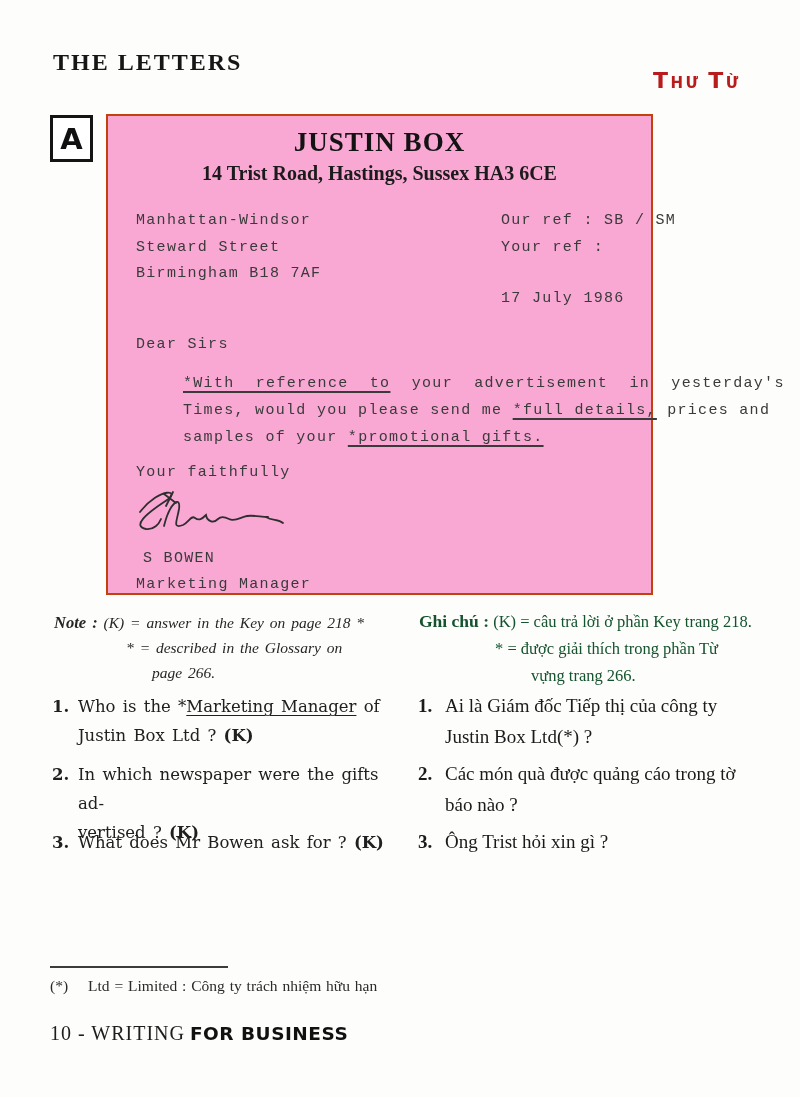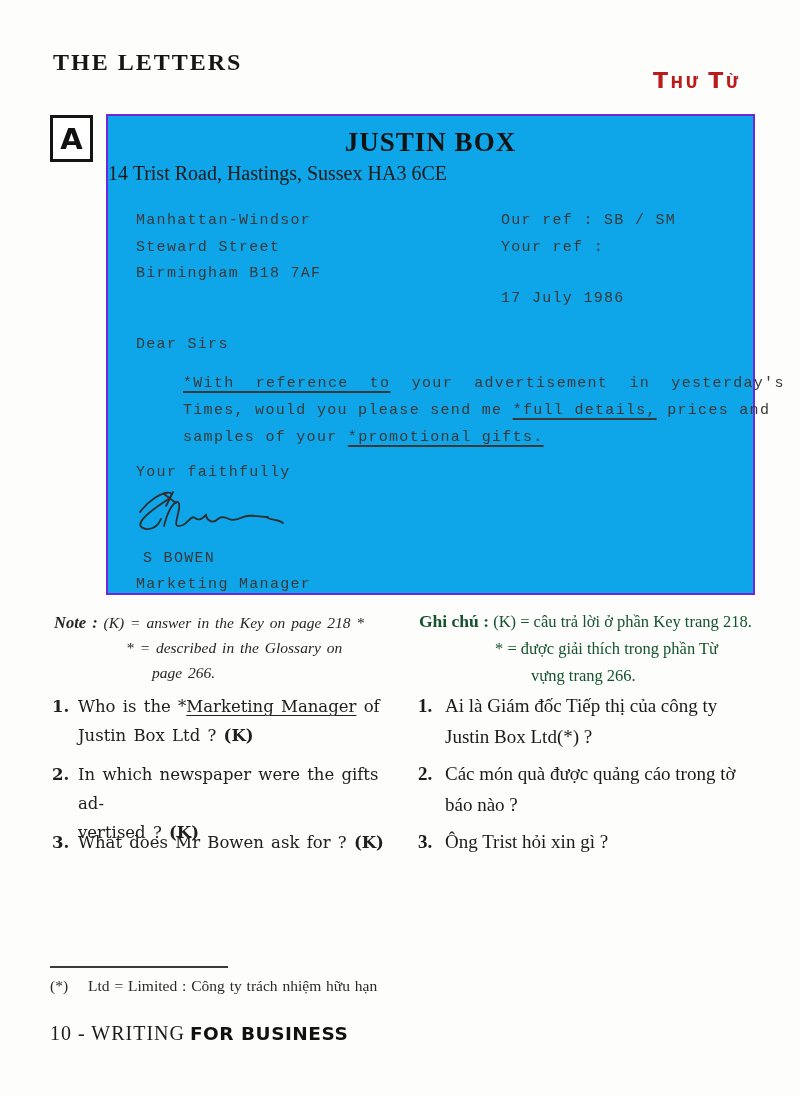--- a/index.html
+++ b/index.html
@@ -26,31 +26,31 @@
   
   .sec-a {
     position:absolute; left:50px; top:115px; width:43px; height:47px;
     border:3px solid #141414; background:#fff;
     display:flex; align-items:center; justify-content:center;
     font-family:"DejaVu Sans", sans-serif; font-weight:bold; font-size:29px; color:#101010;
   }
 
   
   .letter {
-    position:absolute; left:106px; top:114px; width:649px; height:481px;
-    border:2px solid #6d28d9; background:#0ea5e9;
+    position:absolute; left:106px; top:114px; width:547px; height:481px;
+    border:2px solid #c2410c; background:#f9a8d4;
   }
   .lh-name {
     position:absolute; top:11px; left:0; width:100%; text-align:center;
     font-family:"Liberation Serif", serif; font-weight:bold;
     font-size:27px; letter-spacing:1px; color:#131313;
   }
   .lh-addr {
-    position:absolute; top:46px; left:0; width:100%; text-align:left;
-    font-family:"Liberation Serif", serif; font-size:20px; color:#1b1b1b;
+    position:absolute; top:46px; left:0; width:100%; text-align:center;
+    font-family:"Liberation Serif", serif; font-size:20px; color:#1b1b1b;font-weight:bold;
   }
   .mono {
     font-family:"Liberation Mono", monospace; font-size:15px;
     letter-spacing:1.3px; color:#3a3a3a; line-height:26.5px; white-space:nowrap;
   }
   .recipient { position:absolute; left:28px; top:92px; }
   .refs      { position:absolute; left:393px; top:92px; }
   .ldate     { position:absolute; left:393px; top:170px; }
   .salut     { position:absolute; left:28px;  top:216px; }
   .lbody     { position:absolute; left:28px;  top:254px; width:605px; line-height:27px; }

